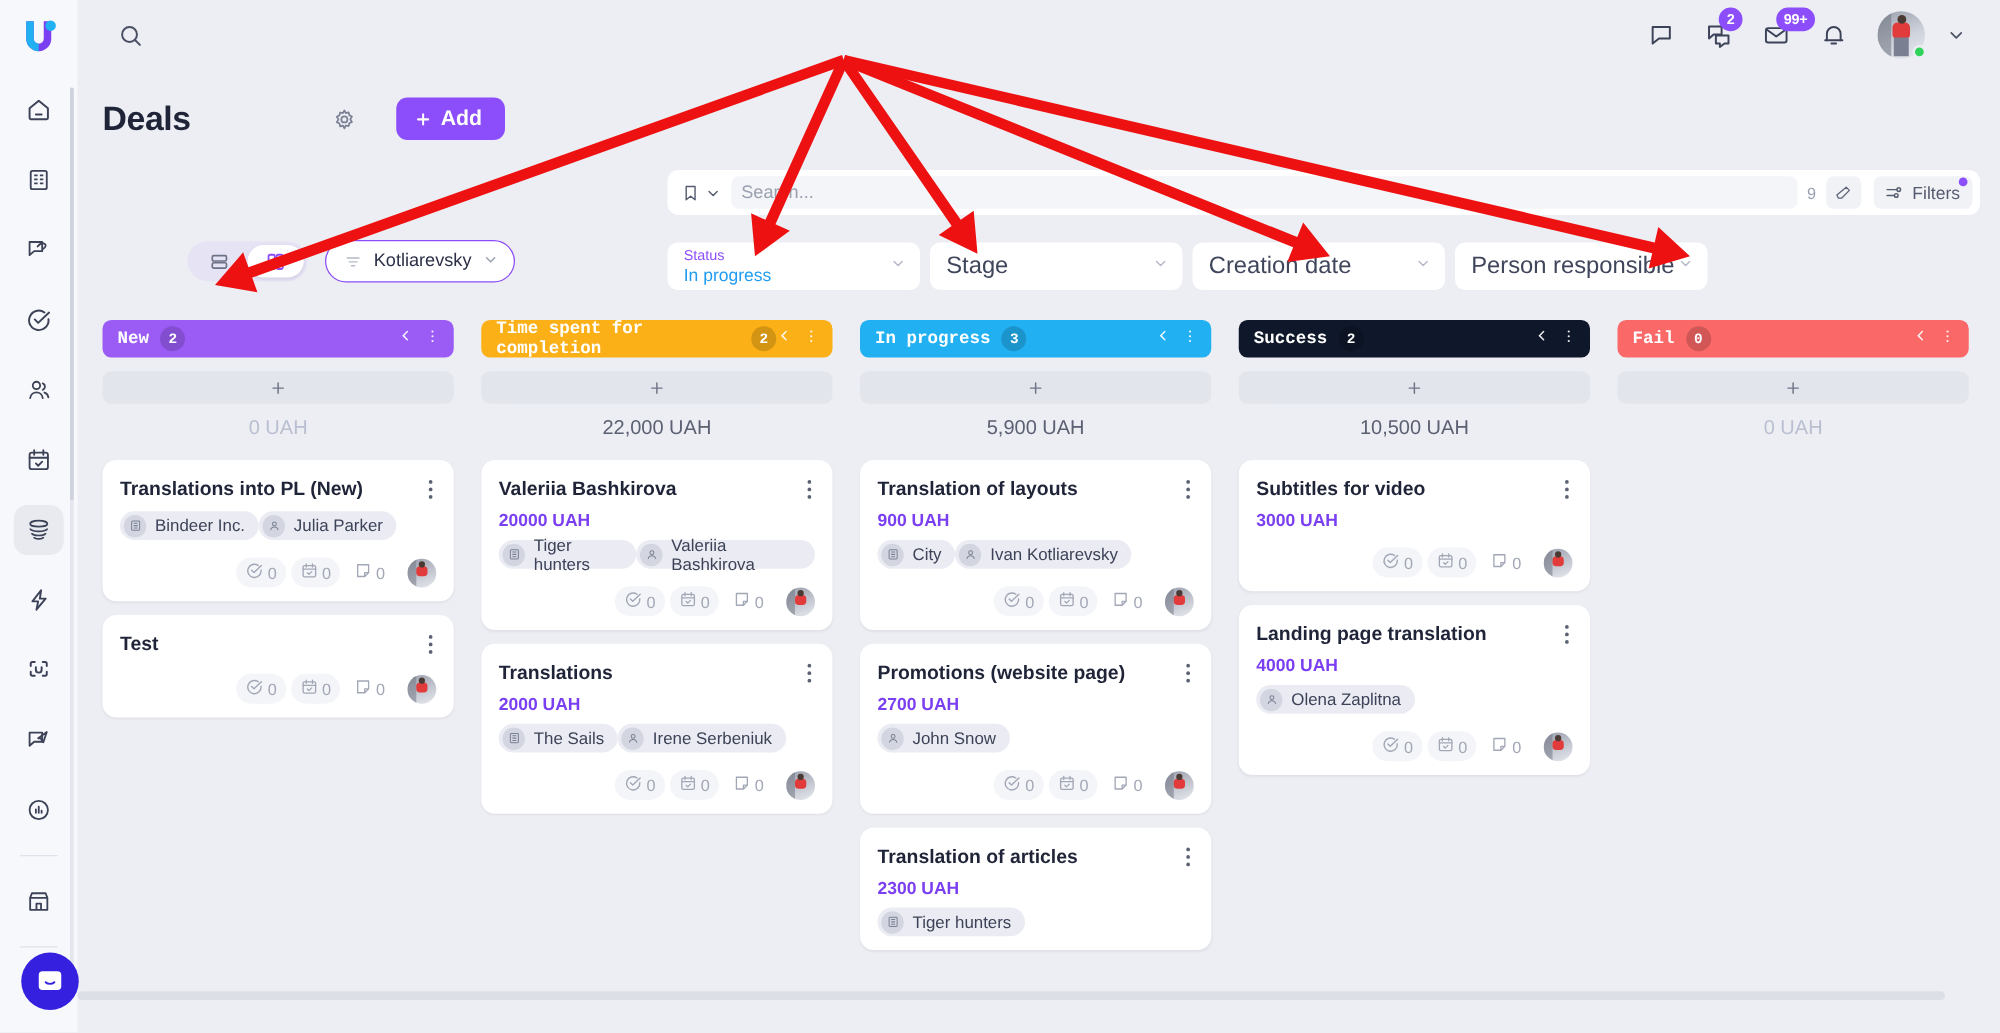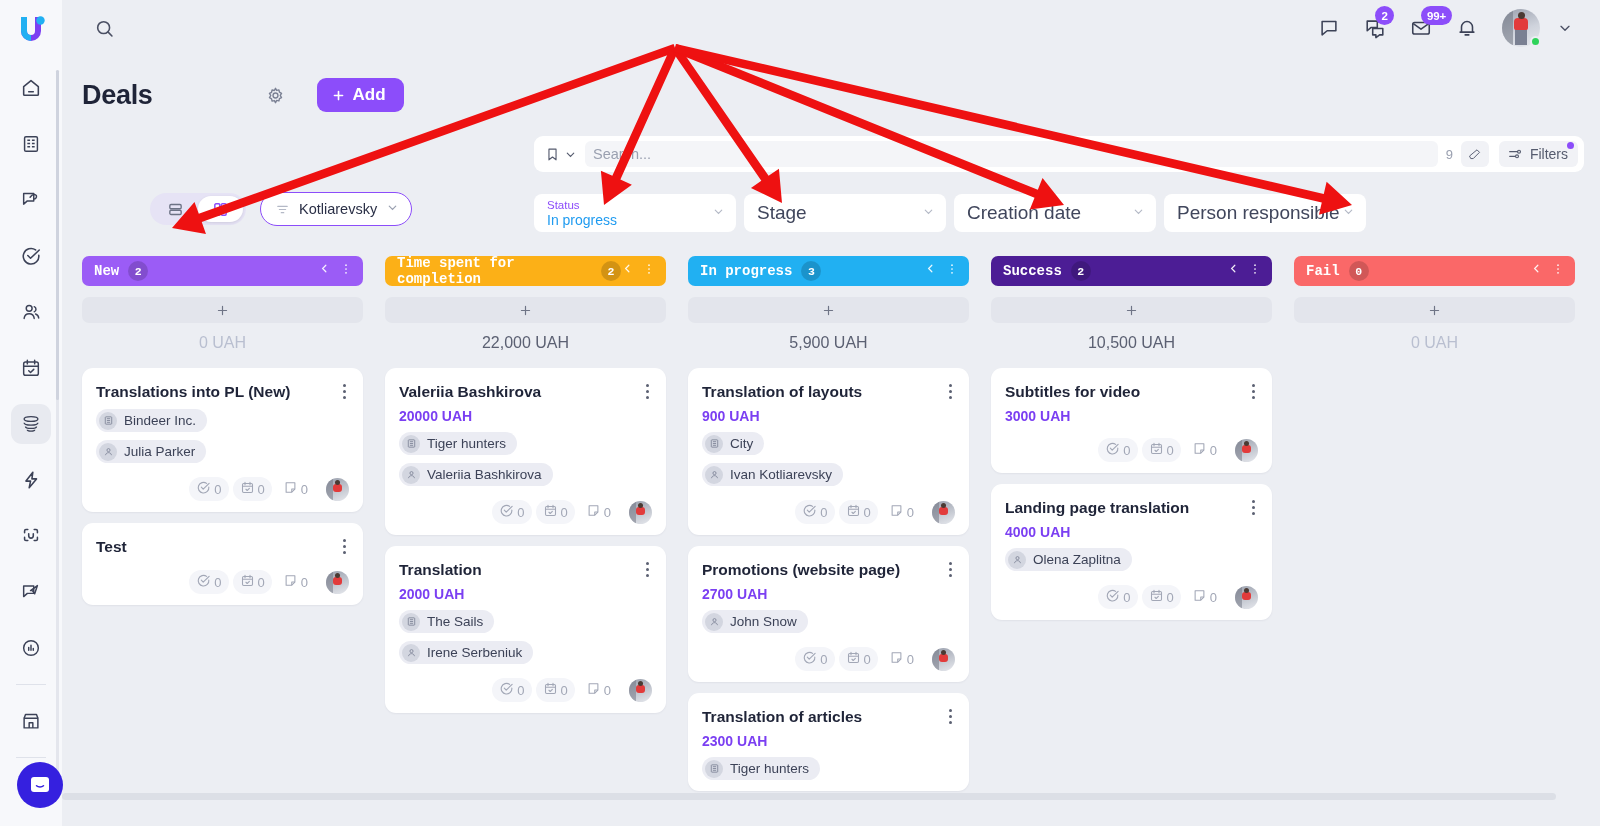--- a/index.html
+++ b/index.html
@@ -135,21 +135,21 @@
             line-height: 19px; }
   .kebab { position: absolute; right: 10px; top: 13px; width: 18px; height: 20px;
            display: flex; flex-direction: column; align-items: center; justify-content: center; gap: 3px; }
   .kebab i { width: 3px; height: 3px; border-radius: 50%; background: #5b6072; display: block; }
   .card-sum { margin-top: 7px; font-size: 14px; font-weight: 700; color: #7b3ff2; }
   .tag { margin-top: 8px; height: 23px; border-radius: 12px; background: #ebecf3;
          display: inline-flex; align-items: center; gap: 7px; padding: 0 11px 0 3px;
          font-size: 13.5px; color: #3c4257; align-self: flex-start; max-width: 100%; }
   .tag-ic { width: 18px; height: 18px; border-radius: 50%; background: #d3d6e0;
             display: flex; align-items: center; justify-content: center; color: #7b8194; flex: 0 0 auto; }
-  .tags { display: flex; flex-direction: column; align-items: flex-start; }
+  .tags { display: flex; align-items: flex-start; }
   .card-f { margin-top: 14px; display: flex; align-items: center; justify-content: flex-end; gap: 4px; }
   .stat { display: flex; align-items: center; gap: 3px; height: 24px; padding: 0 7px;
           border-radius: 12px; font-size: 13px; color: #a2a7b6; }
   .stat.bg { background: #f4f5f9; }
   .mini-av { width: 23px; height: 23px; border-radius: 50%; margin-left: 7px; overflow: hidden;
              position: relative; background: linear-gradient(160deg,#9aa0ad,#e7e9ee); }
   .mini-av .b { position: absolute; left: 7px; top: 6px; width: 9px; height: 8px;
                 background: #e23b3b; border-radius: 3px; }
   .mini-av .h { position: absolute; left: 9px; top: 2px; width: 5px; height: 5px;
                 border-radius: 50%; background: #4b3a33; }
@@ -631,21 +631,21 @@
                   <span class="h"></span>
                 </div>
               </div>
             </div>
             <div class="card">
               <div class="kebab">
                 <i></i>
                 <i></i>
                 <i></i>
               </div>
-              <div class="card-t">Translation</div>
+              <div class="card-t">Translations</div>
               <div class="card-sum">2000 UAH</div>
               <div class="tags">
                 <span class="tag">
                   <span class="tag-ic">
                     <svg width="11" height="11" viewBox="0 0 24 24" fill="none" stroke="currentColor" stroke-width="1.8">
                       <rect x="5" y="4" width="14" height="16" rx="1.5"></rect>
                       <path d="M8.5 8h7M8.5 12h7M8.5 16h7"></path>
                     </svg>
                   </span>
                   <span>The Sails</span>
@@ -837,21 +837,21 @@
                       <path d="M8.5 8h7M8.5 12h7M8.5 16h7"></path>
                     </svg>
                   </span>
                   <span>Tiger hunters</span>
                 </span>
               </div>
             </div>
           </div>
         </div>
         <div class="col">
-          <div class="colhead" style="background:#4c1d95">
+          <div class="colhead" style="background:#0f172a">
             <span class="colname">Success</span>
             <span class="colcount">2</span>
             <span class="colacts">
               <span><svg width="13" height="13" viewBox="0 0 24 24" fill="none" stroke="#fff" stroke-width="2.2" stroke-linecap="round">
                   <path d="M14.5 6 8.5 12 14.5 18"></path>
                 </svg></span>
               <span><svg width="14" height="14" viewBox="0 0 24 24">
                   <circle cx="12" cy="5.5" r="1.5" fill="#fff"></circle>
                   <circle cx="12" cy="12" r="1.5" fill="#fff"></circle>
                   <circle cx="12" cy="18.5" r="1.5" fill="#fff"></circle>

